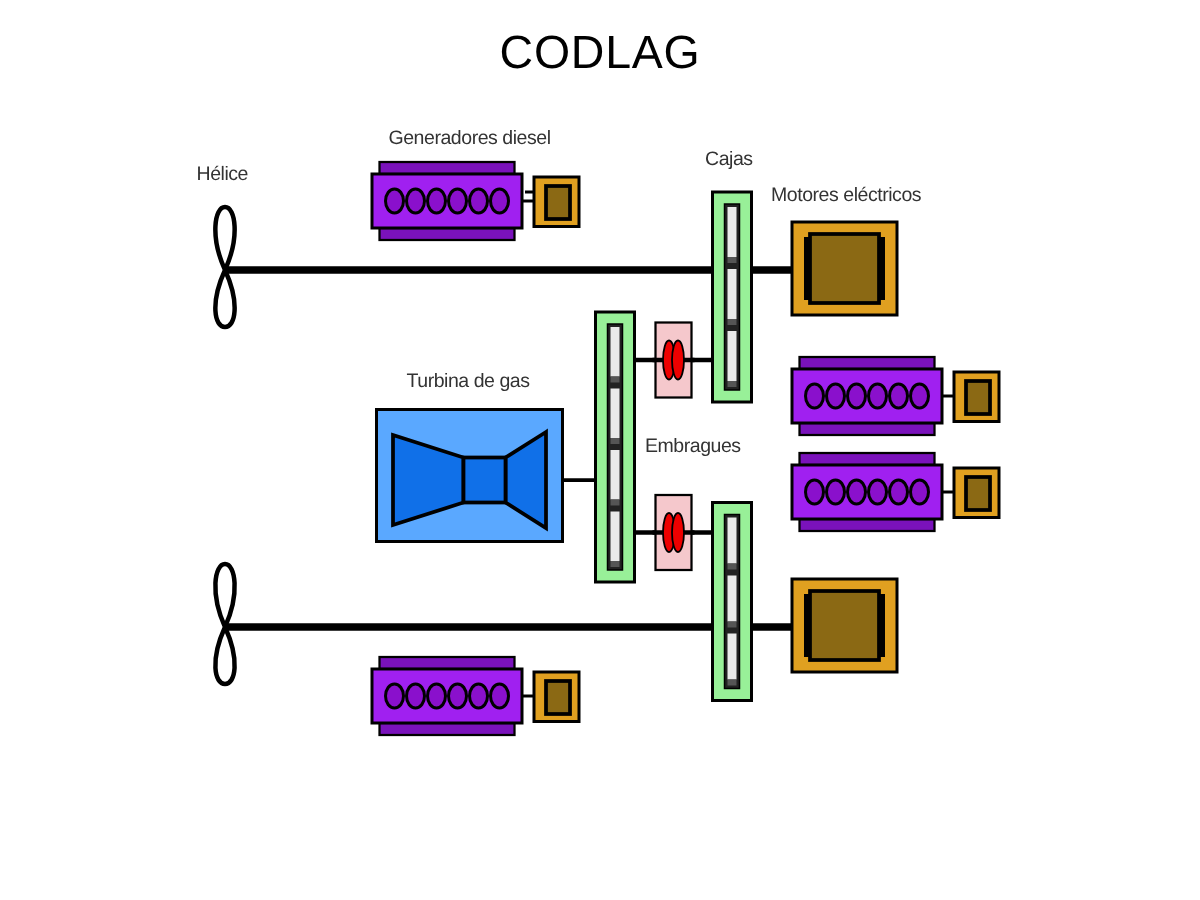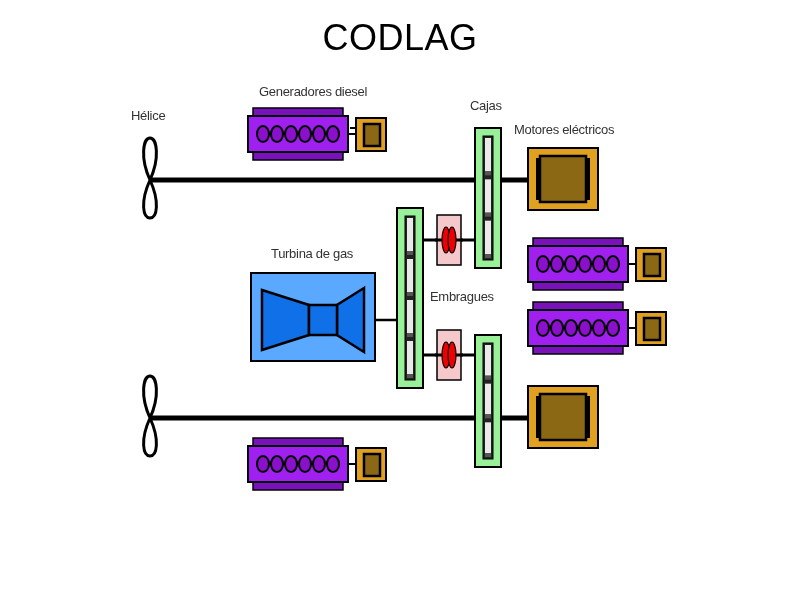--- a/index.html
+++ b/index.html
@@ -1,17 +1,17 @@
 <!DOCTYPE html>
 <html><head>
 <meta charset="utf-8">
 <style>
   html, body { margin: 0; padding: 0; background: #ffffff; }
   body { width: 800px; height: 600px; position: relative; overflow: hidden; font-family: "Liberation Sans", sans-serif; }
-  #title { position: absolute; left: 0; top: 17px; width: 800px; text-align: center; font-size: 36px; color: #000; letter-spacing: 0.5px; }
+  #title { position: absolute; left: 0; top: 17px; width: 800px; text-align: center; font-size: 31px; color: #000; letter-spacing: 0.5px; }
   svg#diagram { position: absolute; left: 0; top: 0; }
   .lbl { font-family: "Liberation Sans", sans-serif; font-size: 13px; fill: #333; letter-spacing: -0.3px; }
 </style>
 </head>
 <body>
 
 <div id="title">CODLAG</div>
 
 <svg id="diagram" width="800" height="600" viewBox="0 0 800 600">
 

